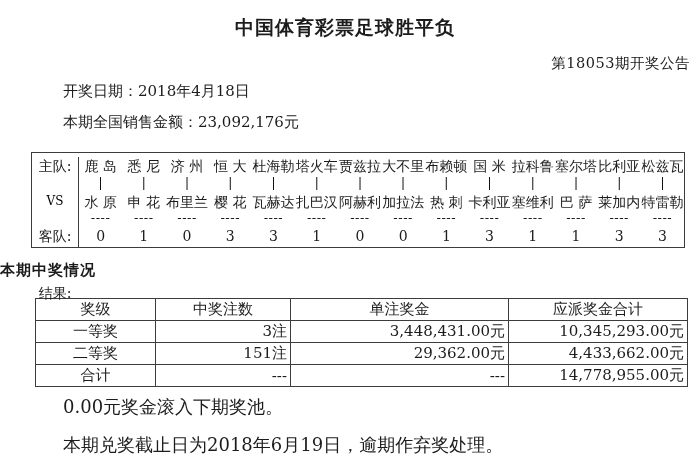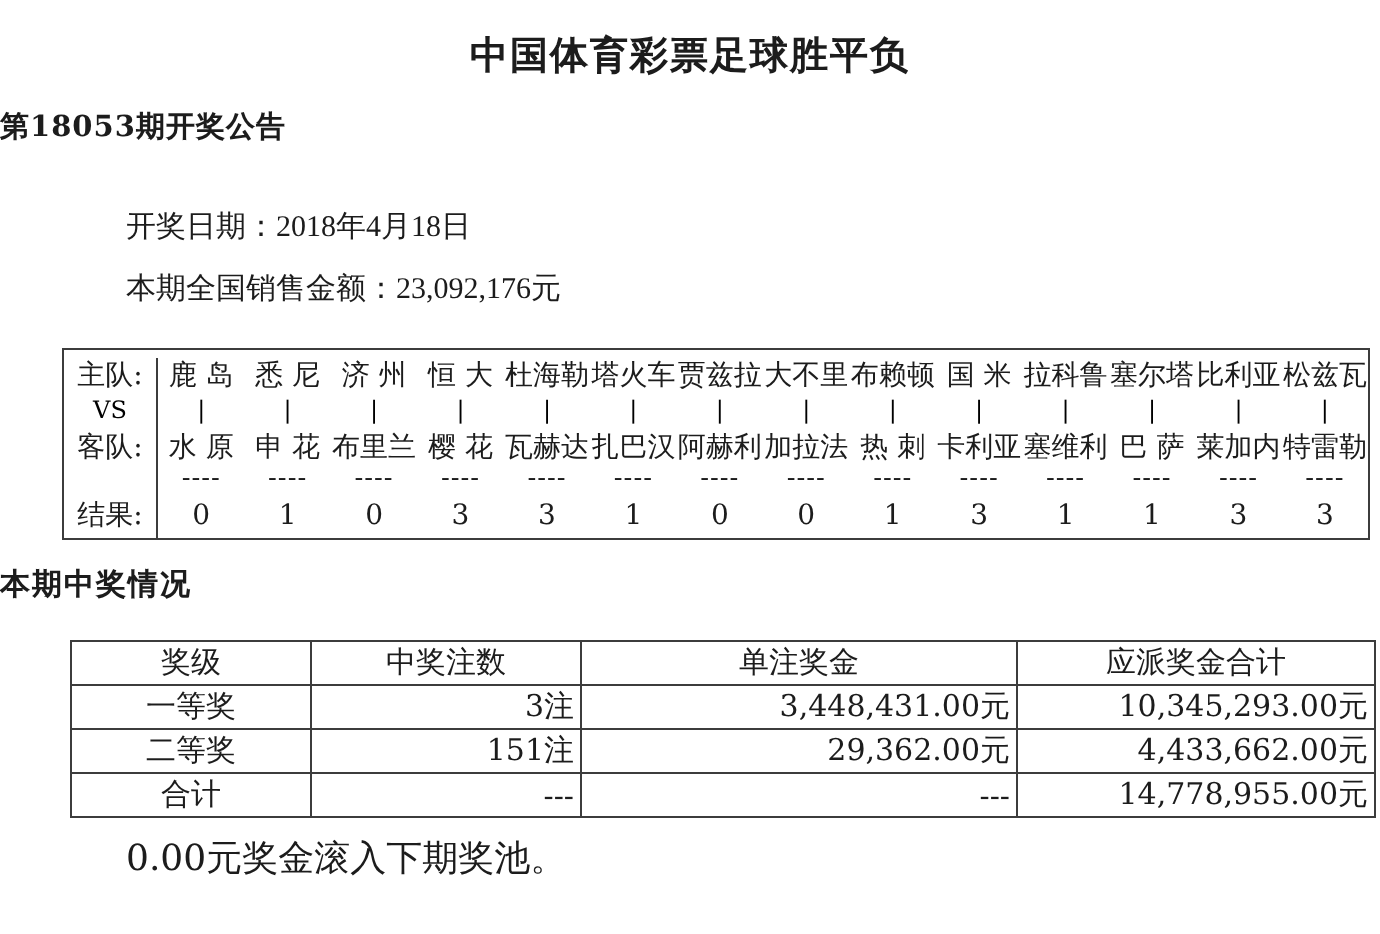--- a/index.html
+++ b/index.html
@@ -4,33 +4,33 @@
 <style>
   html,body { margin:0; padding:0; }
   body {
     width:690px; height:467px; background:#ffffff; color:#1c1c1c;
     font-family:"DejaVu Serif","Liberation Serif",serif;
     overflow:hidden;
   }
   .page { position:relative; width:690px; height:467px; }
 
   .title { text-align:center; font-size:19px; font-weight:bold; padding-top:15px; letter-spacing:1px; }
-  .subtitle { text-align:left; font-size:14.5px; font-weight:bold; margin-top:13px; letter-spacing:0.5px; }
-
-  .info-line { margin:31px 0 0 63px; font-size:15px;font-family:Liberation Serif, serif; }
+  .subtitle { text-align:right; font-size:14.5px; font-weight:normal; margin-top:13px; letter-spacing:0.5px; }
+
+  .info-line { margin:9px 0 0 63px; font-size:15px; }
   .info-line + .info-line { margin-top:12px; }
 
   
   .match-table {
     display:flex; box-sizing:border-box;
     margin:20px 0 0 31px; width:654px; height:96px;
     border:1px solid #3c3c3c; padding-top:4px;
   }
   .mcol { flex:1 1 0; display:flex; flex-direction:column; text-align:center; min-width:0; }
-  .mcol.labels { flex:0 0 46px; border-right:1px solid #3c3c3c; font-size:13.5px; }
+  .mcol.labels { flex:0 0 46px; border-right:1px solid #3c3c3c; font-size:13.5px;gap:18px; }
   .mc { height:19px; line-height:19px; font-size:14px; white-space:nowrap; }
   .mc.vs   { height:17px; line-height:15px; font-size:12px; color:#000000; }
   .mc.dash { height:13px; line-height:11px; font-size:13px; letter-spacing:0.5px; }
   .mc.result { height:21px; line-height:23px; font-size:14px; }
 
   .section-title { font-size:15px; font-weight:bold; margin-top:13px; letter-spacing:1px; }
 
   
   .prize-table {
     border-collapse:collapse; table-layout:fixed;
@@ -198,14 +198,15 @@
     <tr>
       <td class="level">合计</td>
       <td class="num">---</td>
       <td class="num">---</td>
       <td class="num">14,778,955.00元</td>
     </tr>
   </tbody>
     </table>
 
   <div class="foot-line">0.00元奖金滚入下期奖池。</div>
+  <div class="foot-line second">本期兑奖截止日为2018年6月19日，逾期作弃奖处理。</div>
 
 </div>
 
 </body></html>

